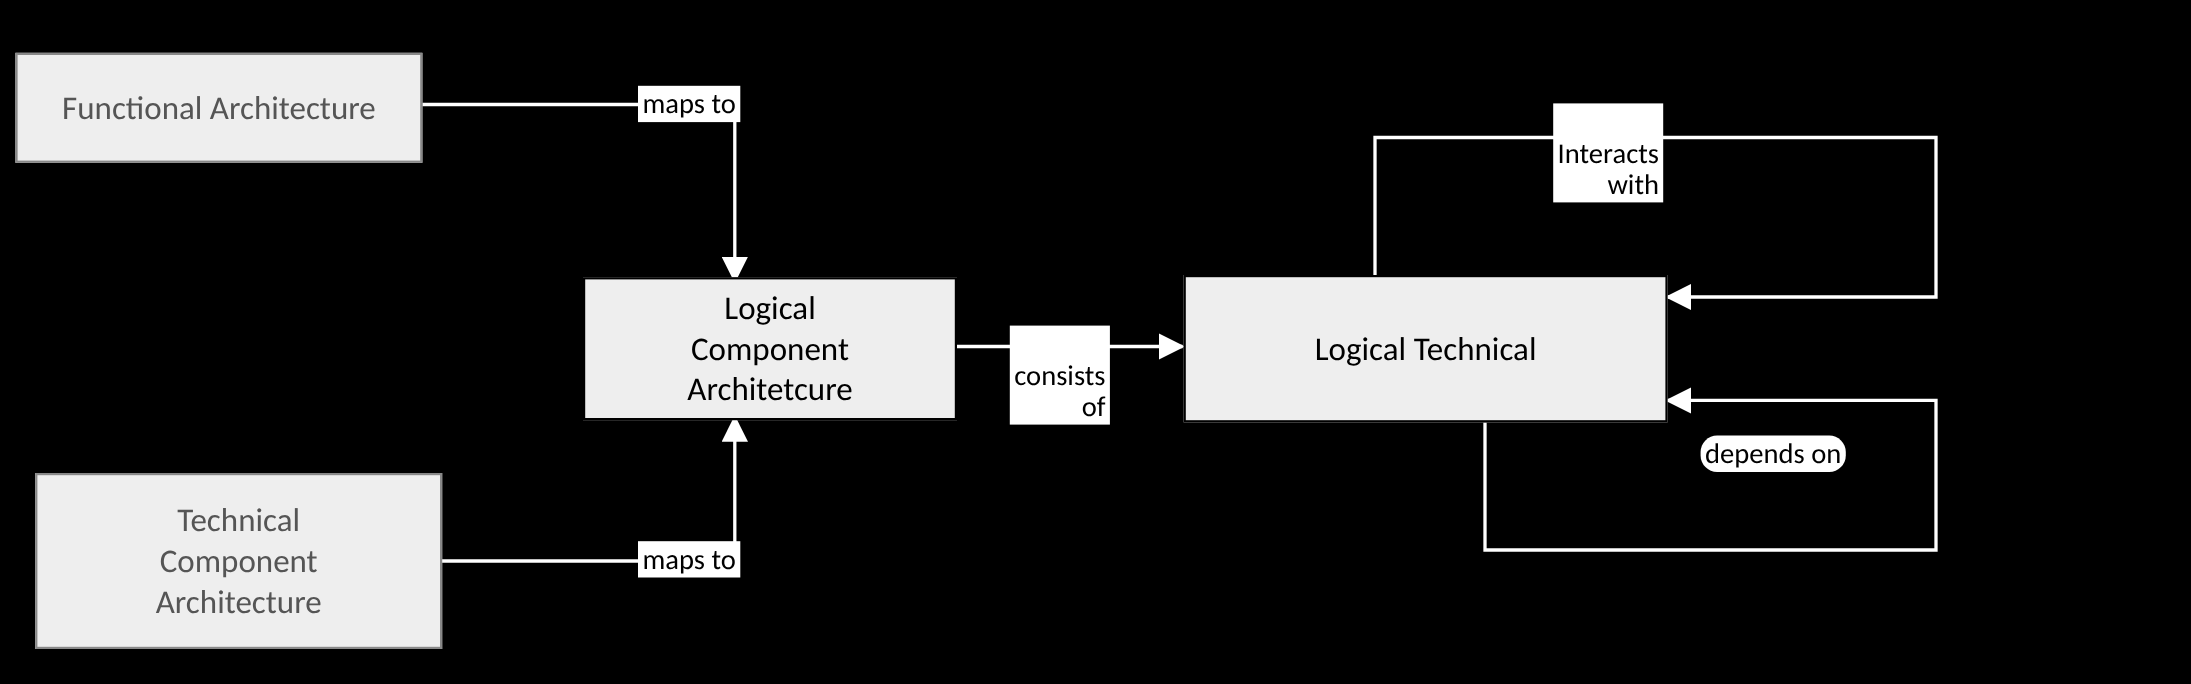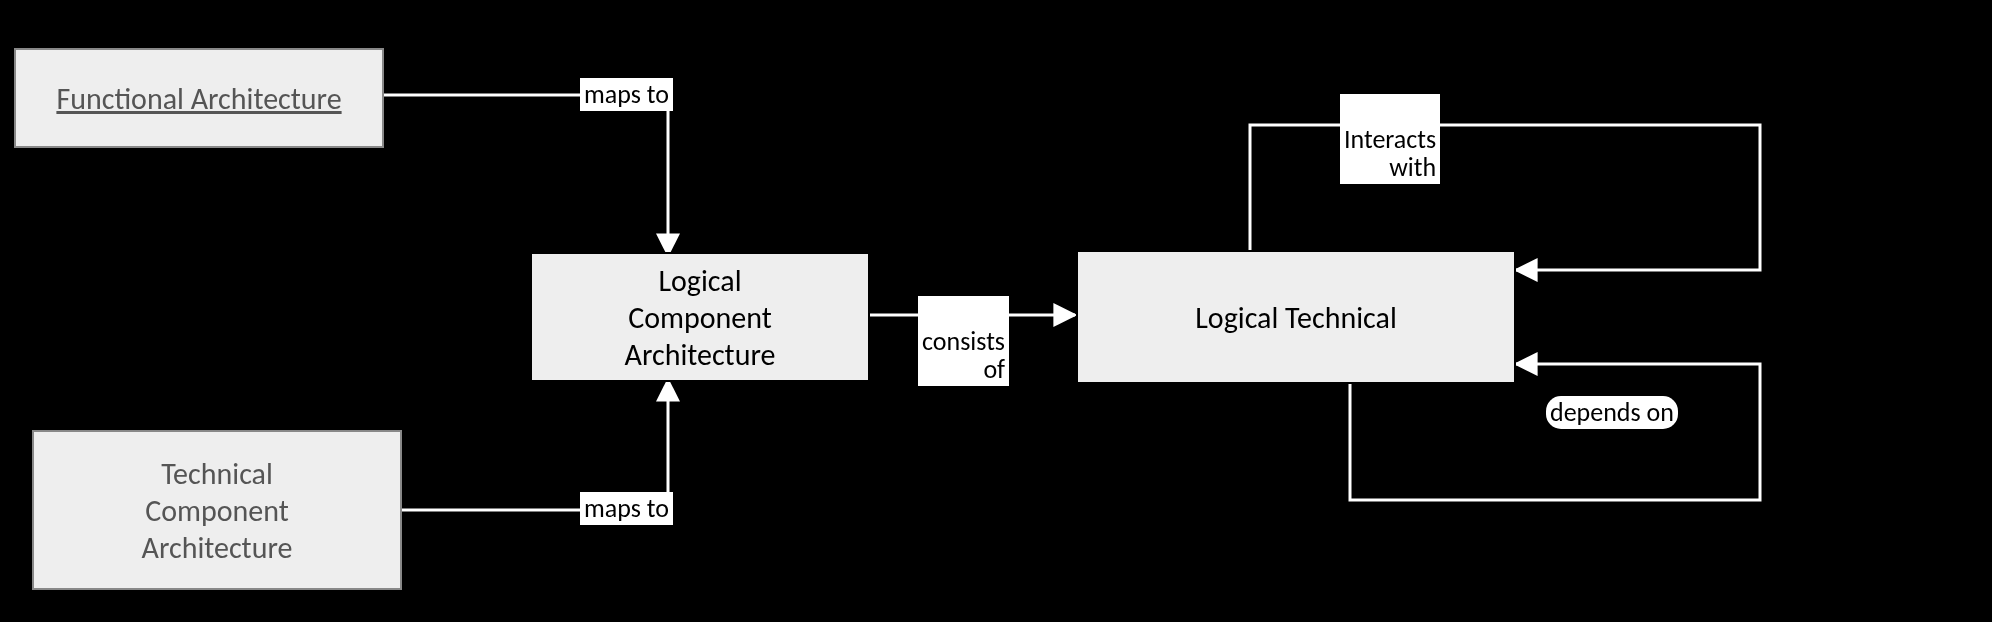--- a/index.html
+++ b/index.html
@@ -66,53 +66,53 @@
 
   <path d="M 384 510 L 668 510 L 668 380" stroke="#fff" stroke-width="3" fill="none" marker-end="url(#arrow)"></path>
 
   <path d="M 870 315 L 1075 315" stroke="#fff" stroke-width="3" fill="none" marker-end="url(#arrow)"></path>
 
   <path d="M 1250 250 L 1250 125 L 1760 125 L 1760 270 L 1516 270" stroke="#fff" stroke-width="3" fill="none" marker-end="url(#arrow)"></path>
 
   <path d="M 1350 384 L 1350 500 L 1760 500 L 1760 364 L 1516 364" stroke="#fff" stroke-width="3" fill="none" marker-end="url(#arrow)"></path>
 </svg>
 
-<div class="box box-dark" style="left:14px; top:48px; width:370px; height:100px; white-space:pre-line;text-decoration:underline;">
+<div class="box box-dark" style="left:14px; top:48px; width:370px; height:100px; white-space:pre-line;">
   <span>Functional Architecture</span>
 </div>
 
 <div class="box box-dark" style="left:32px; top:430px; width:370px; height:160px; white-space:pre-line;">
   <span>Technical
 Component
 Architecture</span>
 </div>
 
 <div class="box box-light main" style="left:530px; top:252px; width:340px; height:130px; white-space:pre-line;">
   <span>Logical
 Component
-Architecture</span>
+Architetcure</span>
 </div>
 
 <div class="box box-light" style="left:1076px; top:250px; width:440px; height:134px;">
   <span>Logical Technical</span>
 </div>
 
 <div class="label" style="left:580px; top:78px;">
   <span>maps to</span>
 </div>
 
 <div class="label" style="left:580px; top:492px;">
   <span>maps to</span>
 </div>
 
 <div class="label" style="left:918px; top:280px; white-space:pre-line;margin-top:16px;">
   <span>consists
 of</span>
 </div>
 
-<div class="label" style="left:1340px; top:94px; white-space:pre-line;">
+<div class="label" style="left:1412px; top:94px; white-space:pre-line;">
   <span>Interacts
 with</span>
 </div>
 
 <div class="label" style="left:1546px; top:396px;border-radius:15px;">
   <span>depends on</span>
 </div>
 
 </body></html>

